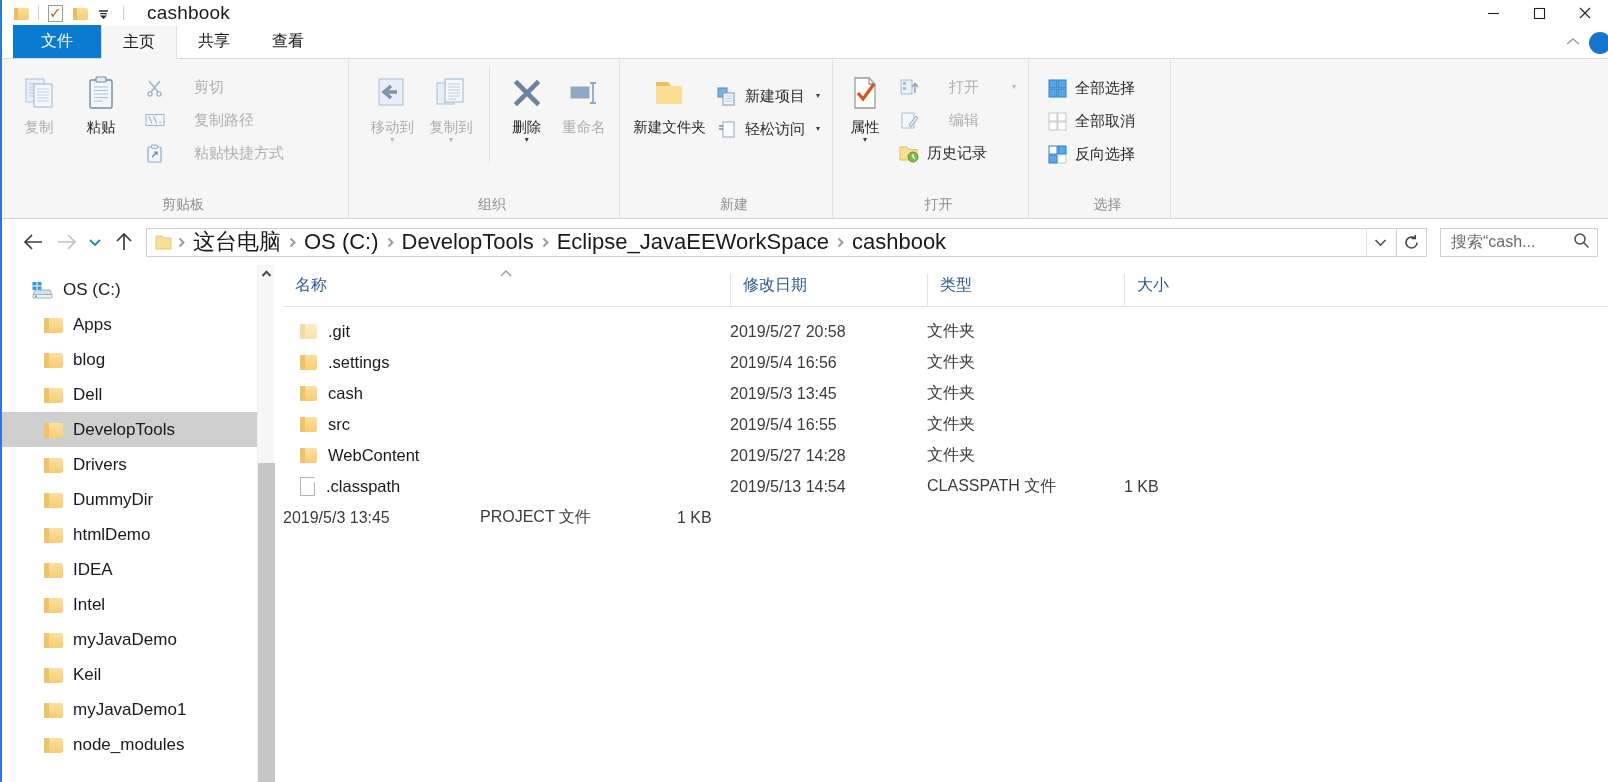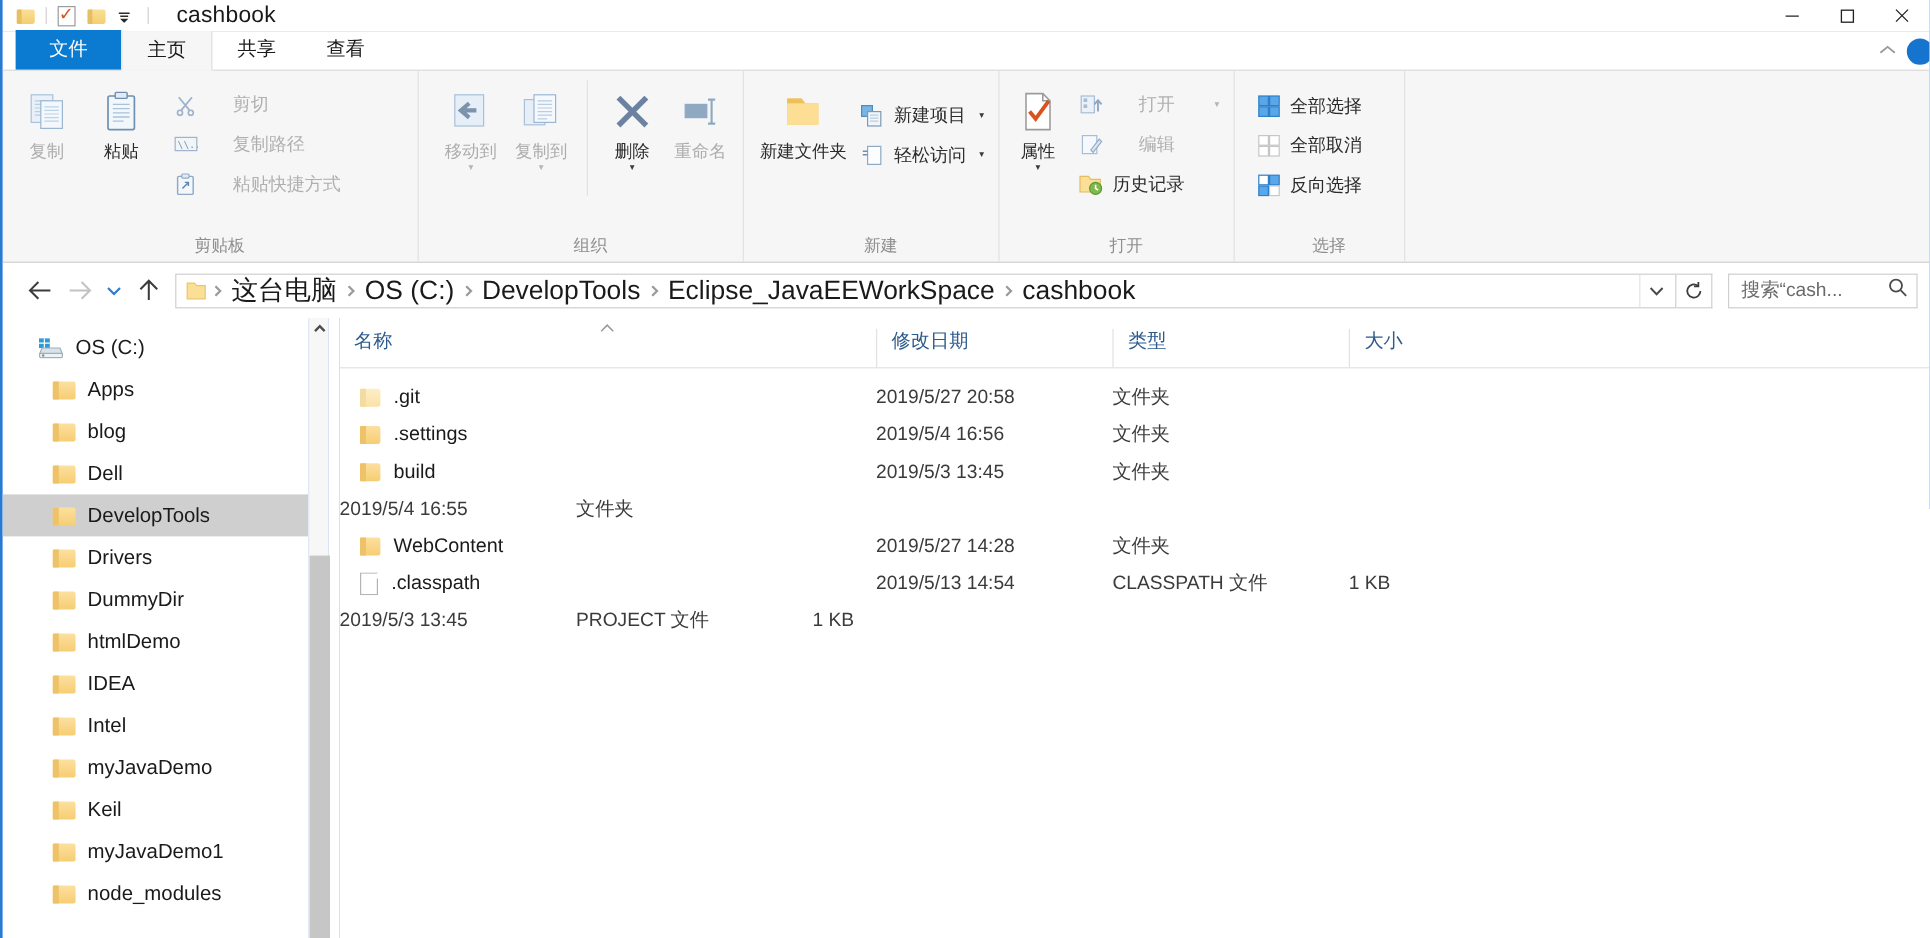--- a/index.html
+++ b/index.html
@@ -845,33 +845,37 @@
           <div class="cell type" style="width:197px">
               <span>文件夹</span>
             </div>
           <div class="cell size" style="width:115px">
               <span></span>
             </div>
         </div>
         <div class="row">
           <div class="cell name" style="width:447px">
               <span class="folder-ico-row"></span>
-              <span>build</span>
+              <span>cash</span>
             </div>
           <div class="cell date" style="width:197px">
               <span>2019/5/3 13:45</span>
             </div>
           <div class="cell type" style="width:197px">
               <span>文件夹</span>
             </div>
           <div class="cell size" style="width:115px">
               <span></span>
             </div>
         </div>
         <div class="row">
+          <div class="cell name" style="width:447px">
+              <span class="folder-ico-row"></span>
+              <span>src</span>
+            </div>
           <div class="cell date" style="width:197px">
               <span>2019/5/4 16:55</span>
             </div>
           <div class="cell type" style="width:197px">
               <span>文件夹</span>
             </div>
           <div class="cell size" style="width:115px">
               <span></span>
             </div>
         </div>

